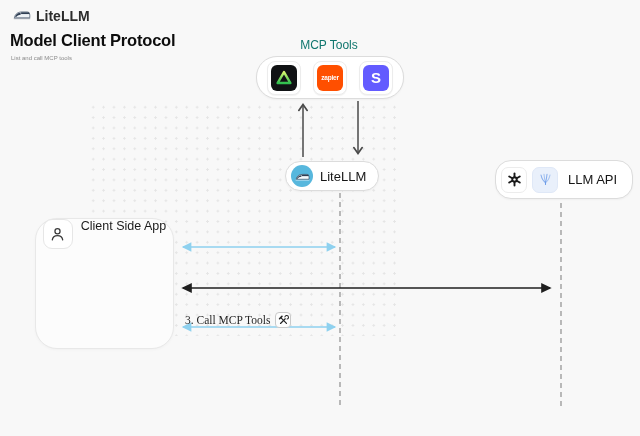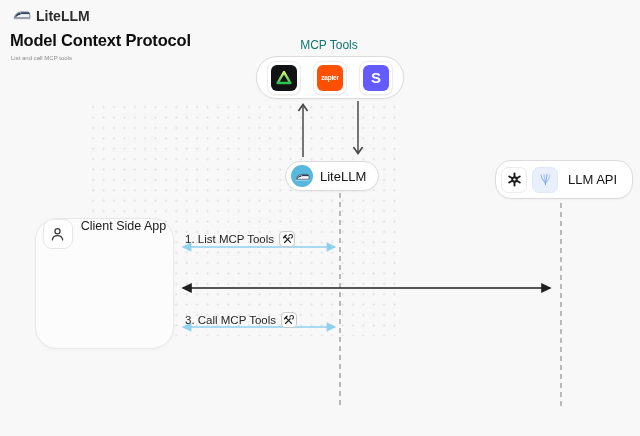--- a/index.html
+++ b/index.html
@@ -41,21 +41,21 @@
   .mini-tile{width:26px;height:26px;border-radius:7px;border:1px solid #ececec;background:#fff;display:flex;align-items:center;justify-content:center;flex:0 0 auto;box-sizing:border-box;}
   .mini-tile.blue{background:#e9f0fb;border-color:#dfe8f7;}
   .llmapi-label{margin-left:5px;}
   .client-node{left:35px;top:218px;width:137px;height:129px;border-radius:22px;background:#fcfcfc;border:1px solid #e8e8e8;display:flex;align-items:flex-start;justify-content:center;gap:8px;box-shadow:0 1px 3px rgba(0,0,0,.03);}
   .client-icon-tile{width:28px;height:28px;border-radius:9px;border:1px solid #e6e6e6;background:#fff;display:flex;align-items:center;justify-content:center;flex:0 0 auto;}
   .client-label{font-size:12.5px;font-weight:500;color:#1b1b1b;}
   
   .flow-label{font-size:11.5px;font-weight:500;display:flex;align-items:center;}
   .flow-1{left:185px;top:231px;color:#262626;}
   .flow-2{left:185px;top:272px;color:#4a4a4a;}
-  .flow-3{left:185px;top:312px;color:#262626;}
+  .flow-3{left:185px;top:312px;color:#262626;font-family:Liberation Serif, serif;}
   .tools-chip{display:inline-flex;align-items:center;justify-content:center;width:14px;height:14px;margin-left:5px;background:#fdfdfd;border:1px solid #c9c9c9;border-radius:4px;}
 </style>
 </head>
 <body>
 
 <div class="stage">
 
   <div class="abs dots"></div>
 
   <svg class="abs overlay" width="640" height="436" viewBox="0 0 640 436">
@@ -86,21 +86,21 @@
     <span>
       <svg width="18" height="13" viewBox="0 0 24 16">
         <line x1="1" y1="13.6" x2="23" y2="13.6" stroke="#9aa3ad" stroke-width="1.2"></line>
         <path d="M1.8 12.4 C3 6.8 7 4.6 12 4.6 L19 4.6 C21.2 4.6 22.4 6.6 22.4 9.2 L22.4 12.4 Z" fill="#eef2f6" stroke="#44546a" stroke-width="1"></path>
         <path d="M2.8 11.4 C4.2 7.6 6.8 6 10.2 5.8 L10.2 8.4 C7.4 8.7 5.2 9.7 4.2 11.4 Z" fill="#2f3e53"></path>
         <rect x="10.8" y="5.1" width="11" height="2.3" fill="#2f3e53"></rect>
       </svg>
     </span>
     <span class="logo-text">LiteLLM</span>
   </div>
-  <div class="abs page-title">Model Context Protocol</div>
+  <div class="abs page-title">Model Client Protocol</div>
   <div class="abs page-subtitle">List and call MCP tools</div>
 
   <div class="abs mcp-label">MCP Tools</div>
   <div class="abs pill mcp-pill">
     <div class="tool-tile">
       <div class="tool-inner tri">
         <svg width="22" height="22" viewBox="0 0 24 24">
           <defs>
             <linearGradient id="tri-grad" x1="0" y1="0" x2="0" y2="1">
               <stop offset="0" stop-color="#d9f76f"></stop>
@@ -168,33 +168,20 @@
       <svg width="17" height="17" viewBox="0 0 20 20">
         <g fill="none" stroke="#3a3a3a" stroke-width="1.5" stroke-linecap="round">
           <circle cx="10" cy="6.2" r="3"></circle>
           <path d="M3.9 16.4 C4.3 12.8 6.6 11.2 10 11.2 C13.4 11.2 15.7 12.8 16.1 16.4"></path>
         </g>
       </svg>
     </span>
     <span class="client-label">Client Side App</span>
   </div>
 
-  <div class="abs flow-label flow-1">
-    <span>1. List MCP Tools</span>
-    <span class="tools-chip">
-      <svg width="11" height="11" viewBox="0 0 14 14">
-        <g fill="none" stroke="#222" stroke-linecap="round">
-          <path d="M3.2 10.8 L9.2 4.8" stroke-width="1.5"></path>
-          <path d="M8.8 2.4 A2.3 2.3 0 1 1 11.6 5.2" stroke-width="1.3"></path>
-          <path d="M3.6 3.4 L10.8 10.6" stroke-width="1.5"></path>
-          <path d="M2 4.8 L5 1.8" stroke-width="2"></path>
-        </g>
-      </svg>
-    </span>
-  </div>
   <div class="abs flow-label flow-3">
     <span>3. Call MCP Tools</span>
     <span class="tools-chip">
       <svg width="11" height="11" viewBox="0 0 14 14">
         <g fill="none" stroke="#222" stroke-linecap="round">
           <path d="M3.2 10.8 L9.2 4.8" stroke-width="1.5"></path>
           <path d="M8.8 2.4 A2.3 2.3 0 1 1 11.6 5.2" stroke-width="1.3"></path>
           <path d="M3.6 3.4 L10.8 10.6" stroke-width="1.5"></path>
           <path d="M2 4.8 L5 1.8" stroke-width="2"></path>
         </g>

